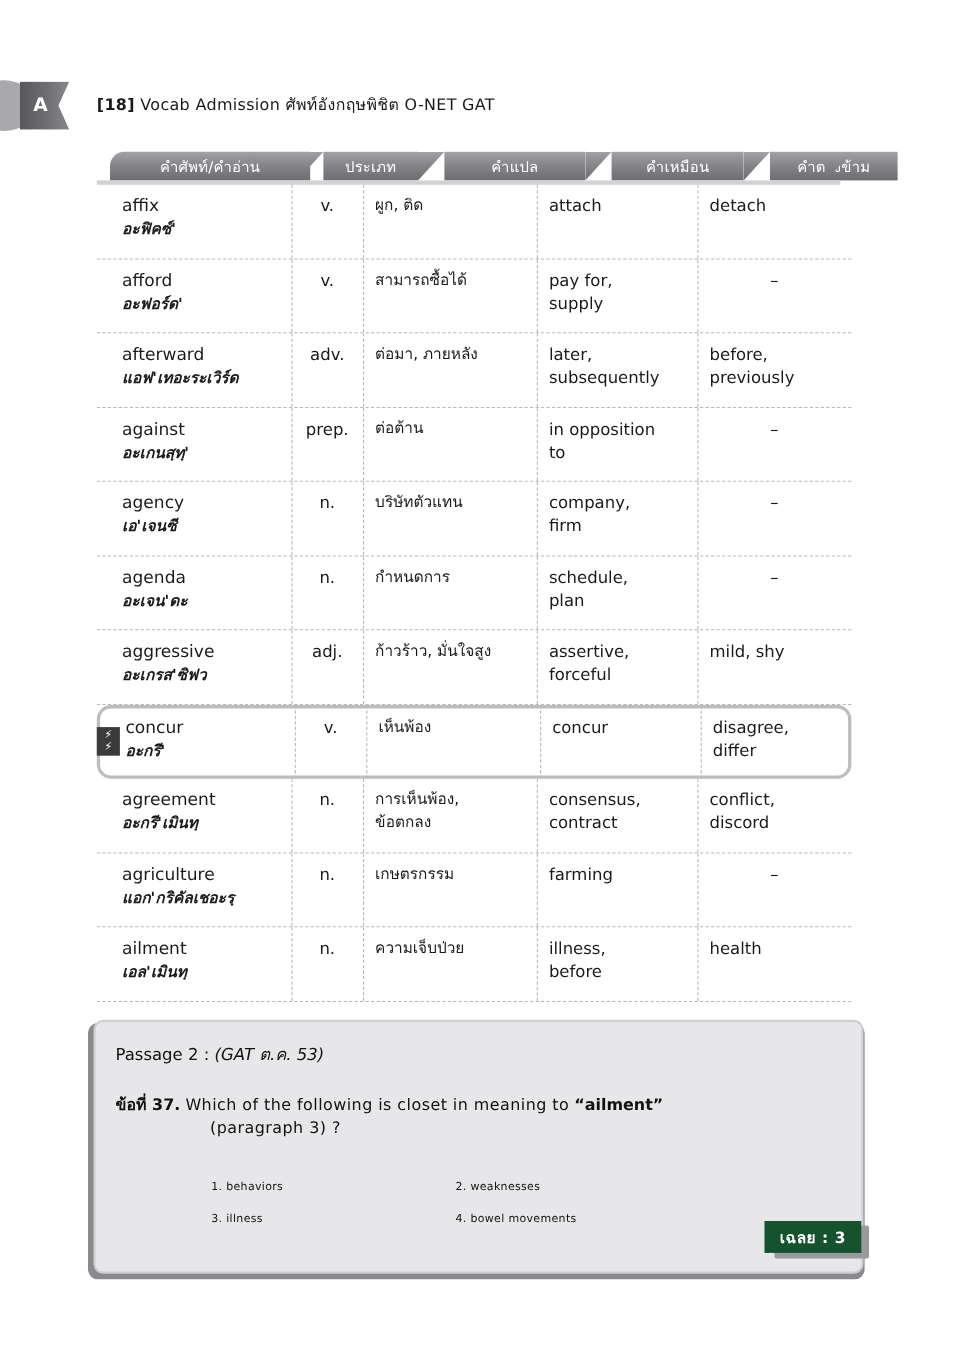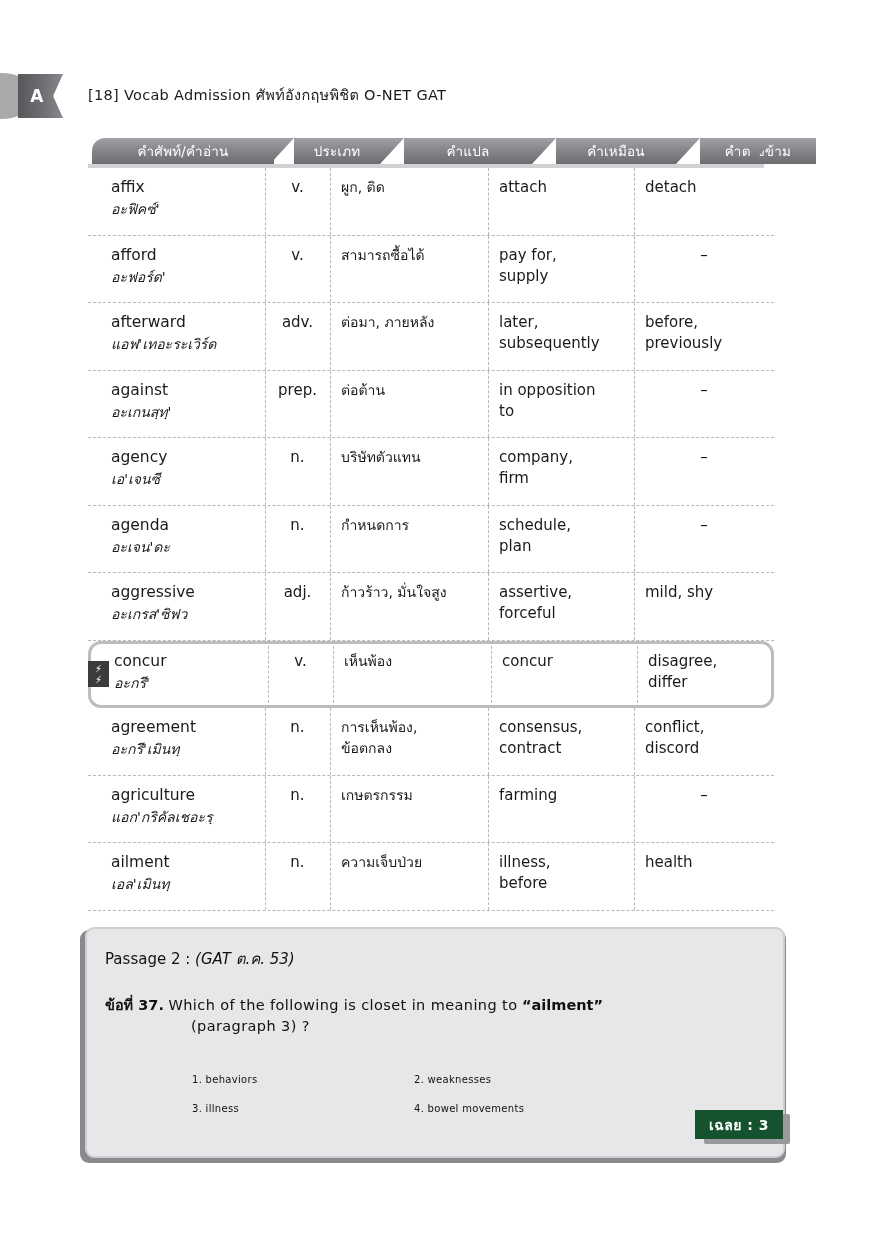--- a/index.html
+++ b/index.html
@@ -59,21 +59,21 @@
   
   #page-header {
     position: absolute;
     left: 88px;
     top: 83px;
     font-size: 14.5px;
     color: #1a1a1a;
     white-space: nowrap;
     letter-spacing: 0.3px;
   }
-  #page-header .pg-num { font-weight: normal; }
+  #page-header .pg-num { font-weight: bold; }
 
   
   #vocab-table {
     position: absolute;
     left: 88px;
     top: 138px;
     width: 686px;
   }
 
   
@@ -160,20 +160,21 @@
   .vdiv.d3 { left: 400px; }
   .vdiv.d4 { left: 546px; }
 
   .en-word { font-size: 15.5px; color: #1a1a1a; }
   .th-read {
     display: block;
     font-size: 14px;
     font-style: italic;
     color: #1a1a1a;
     margin-top: 1px;
+    font-weight: bold;
   }
   .thai-txt { font-size: 14px; }
   .dash-mark { display: block; text-align: center; width: 100%; padding-right: 11px; }
   .c-ant .dash-mark { text-align: center; }
 
   
   .vrow.highlight {
     border: 3px solid #bdbdc0;
     border-radius: 13px;
     border-bottom: 3px solid #bdbdc0;
@@ -312,21 +313,21 @@
   </div>
 
   <div id="page-header">
     <span class="pg-num">[18]</span>
     <span>Vocab Admission ศัพท์อังกฤษพิชิต O-NET GAT</span>
   </div>
 
   <div id="vocab-table">
 
     <div id="thead">
-      <div class="th-cell first" style="left:4px; width:182px;">คำศัพท์/คำอ่าน</div>
+      <div class="th-cell first" style="left:12px; width:182px;">คำศัพท์/คำอ่าน</div>
       <div class="th-wedge" style="left:182px;"></div>
       <div class="th-cell" style="left:206px; width:86px;">ประเภท</div>
       <div class="th-wedge" style="left:292px;"></div>
       <div class="th-cell" style="left:316px; width:128px;">คำแปล</div>
       <div class="th-wedge" style="left:444px;"></div>
       <div class="th-cell" style="left:468px; width:120px;">คำเหมือน</div>
       <div class="th-wedge" style="left:588px;"></div>
       <div class="th-cell" style="left:612px; width:116px;">คำตรงข้าม</div>
       <div id="th-tail"></div>
       <div id="thead-underline"></div>

